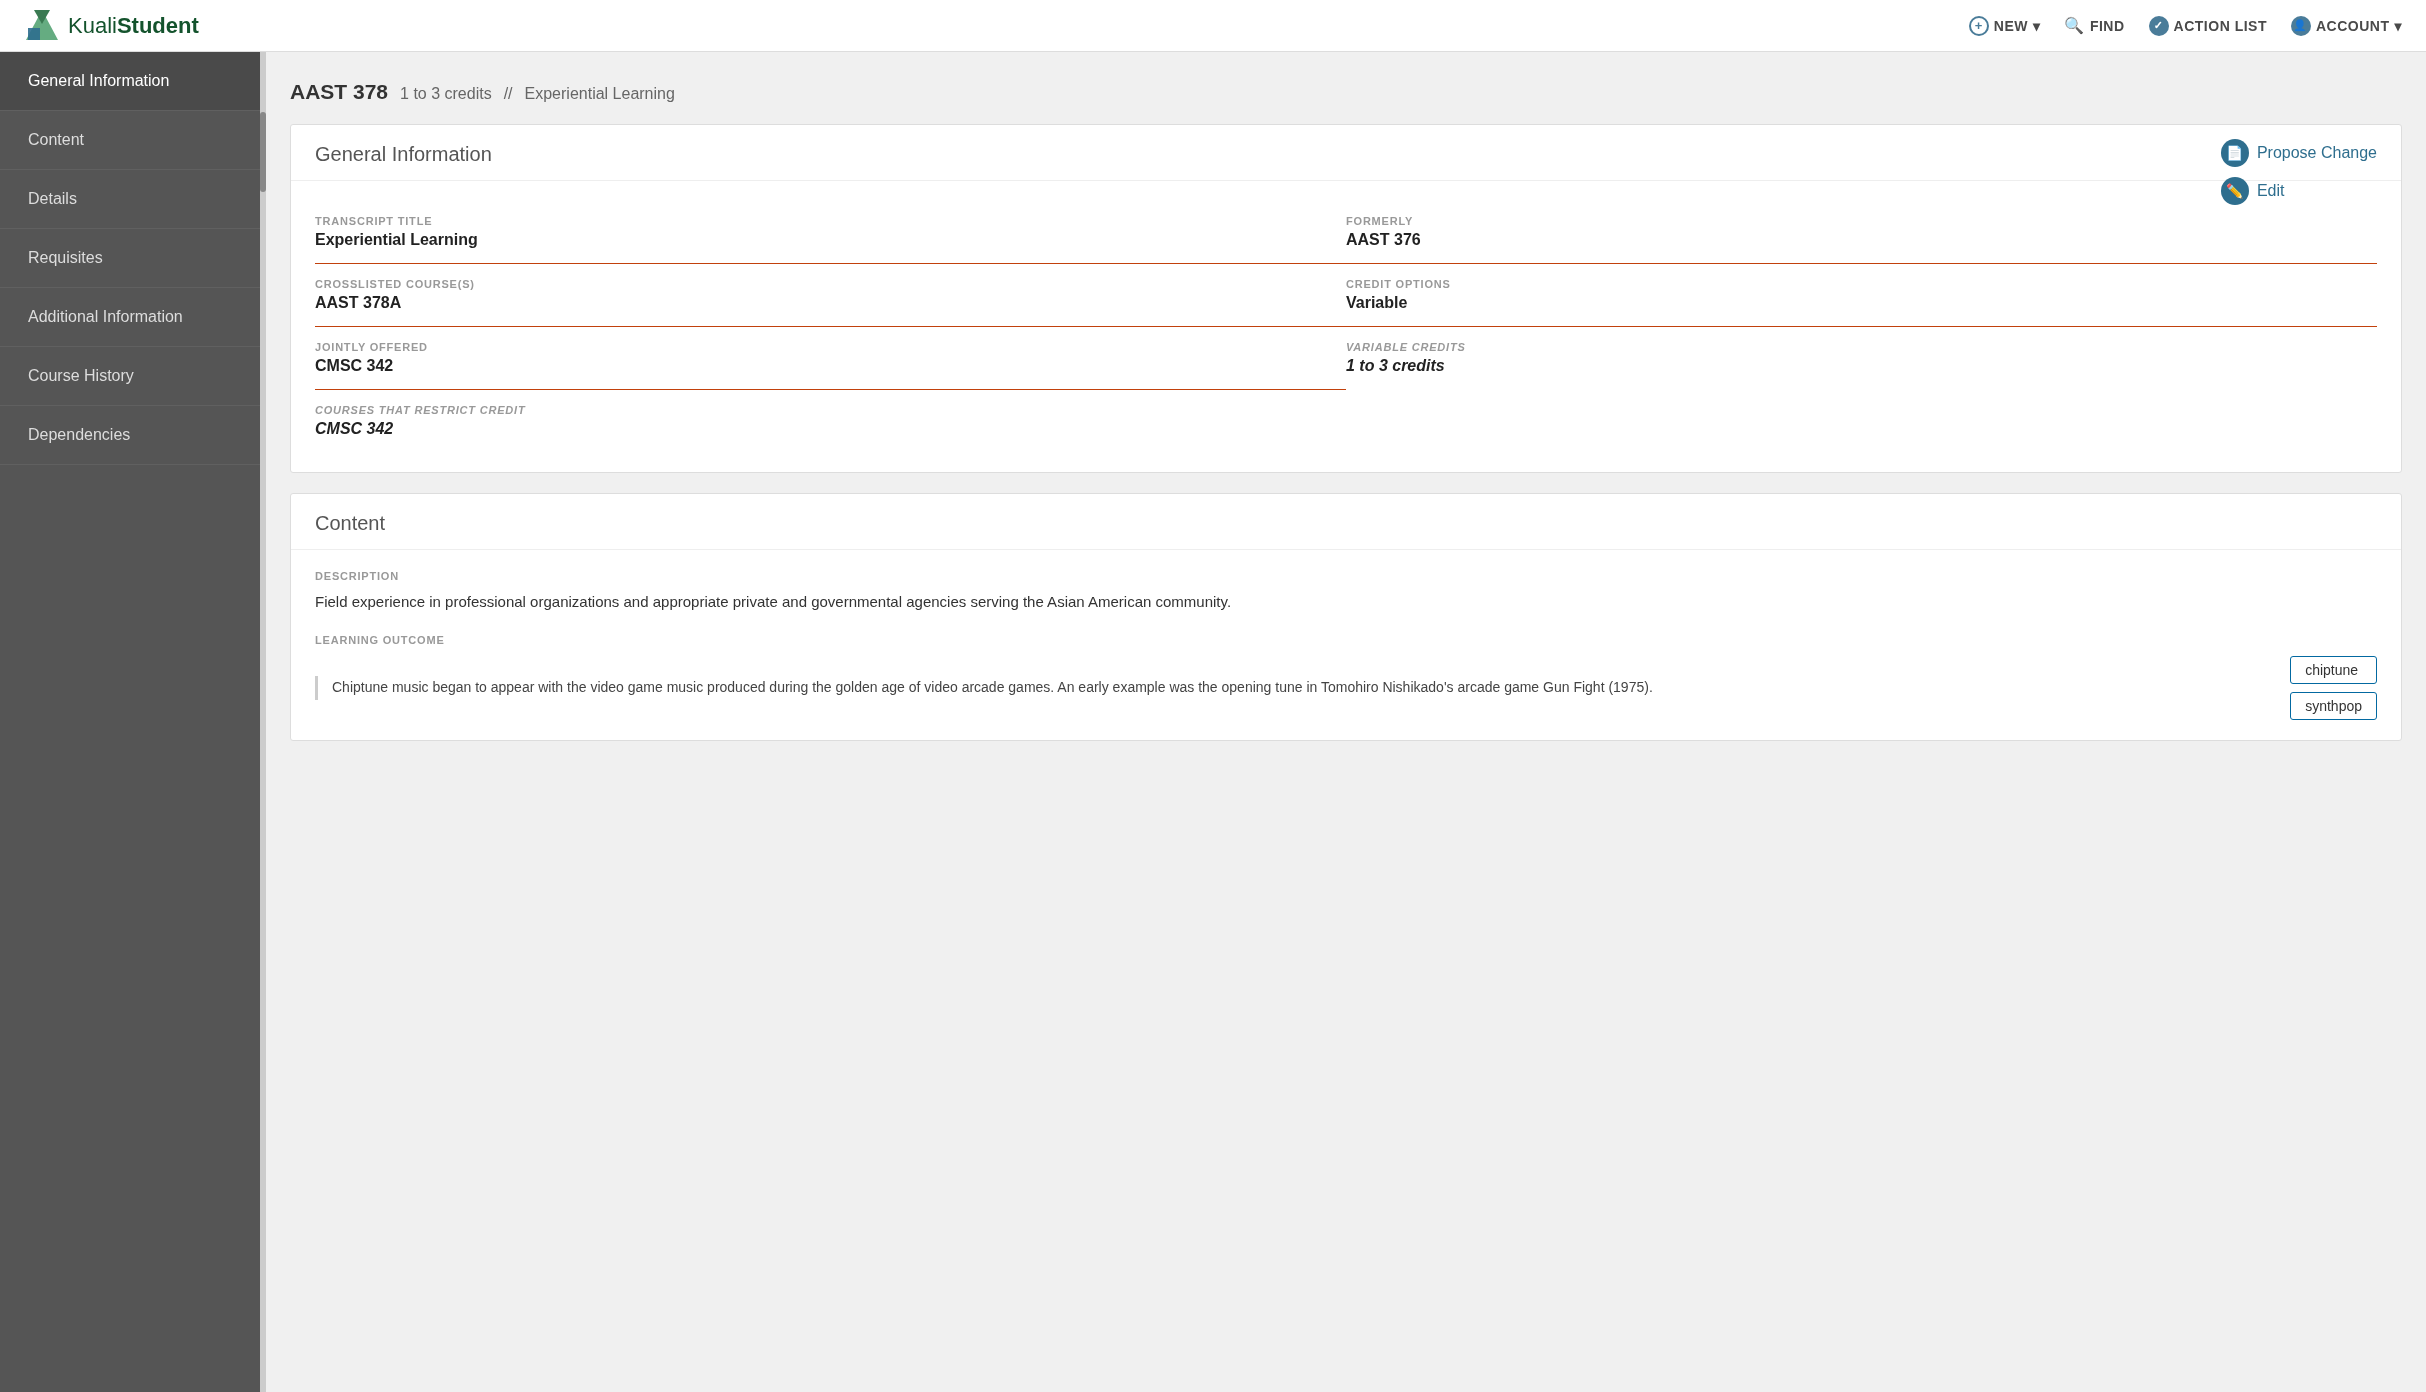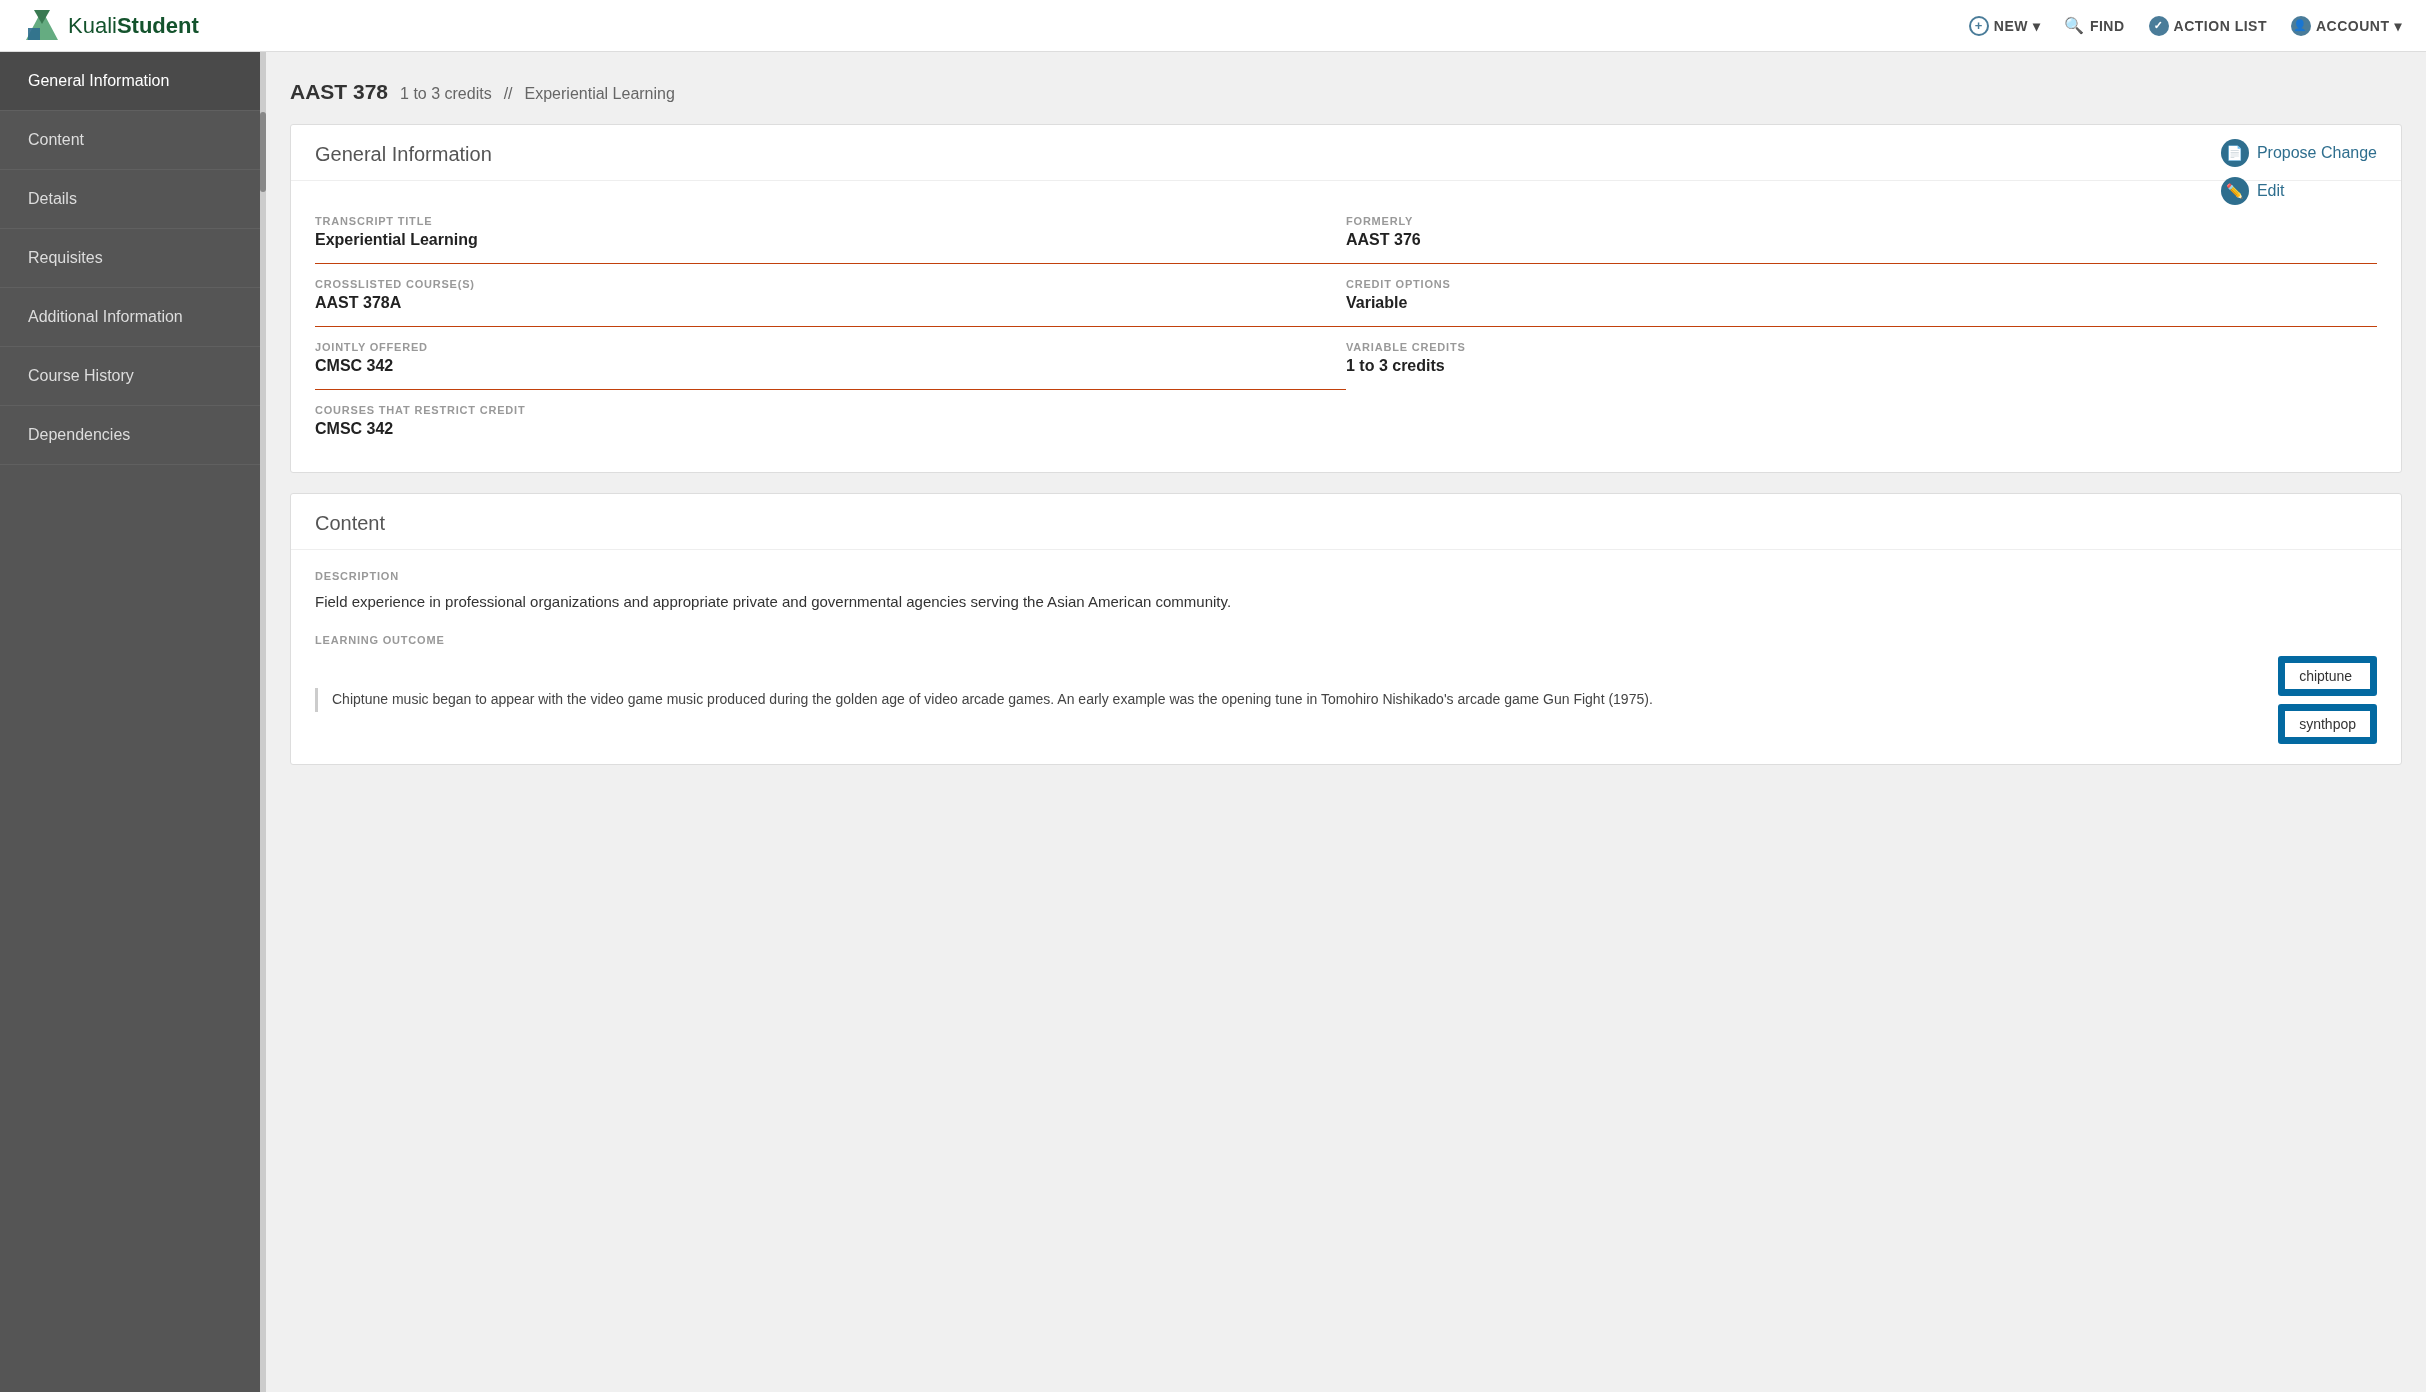--- a/index.html
+++ b/index.html
@@ -149,20 +149,21 @@
       grid-template-columns: 1fr 1fr;
       gap: 0;
     }
     .field-item {
       padding: 14px 0;
       border-bottom: 1px solid #c2410c;
     }
     .field-item:nth-last-child(1),
     .field-item:nth-last-child(2) {
       border-bottom: none;
+      font-style: italic;
     }
     .field-label {
       font-size: 11px;
       font-weight: 600;
       color: #999;
       letter-spacing: 0.8px;
       text-transform: uppercase;
       margin-bottom: 4px;
     }
     .field-value {
@@ -221,21 +222,21 @@
       line-height: 1.7;
       flex: 1;
     }
     .tag-group {
       display: flex;
       flex-direction: column;
       gap: 8px;
       flex-shrink: 0;
     }
     .tag {
-      border: 7px solid #0369a1;
+      border: 1px solid #0369a1;
       border-radius: 3px;
       padding: 5px 14px;
       font-size: 14px;
       color: #333;
       background: #fff;
       cursor: pointer;
     }
 
     
     .sidebar-wrapper {

